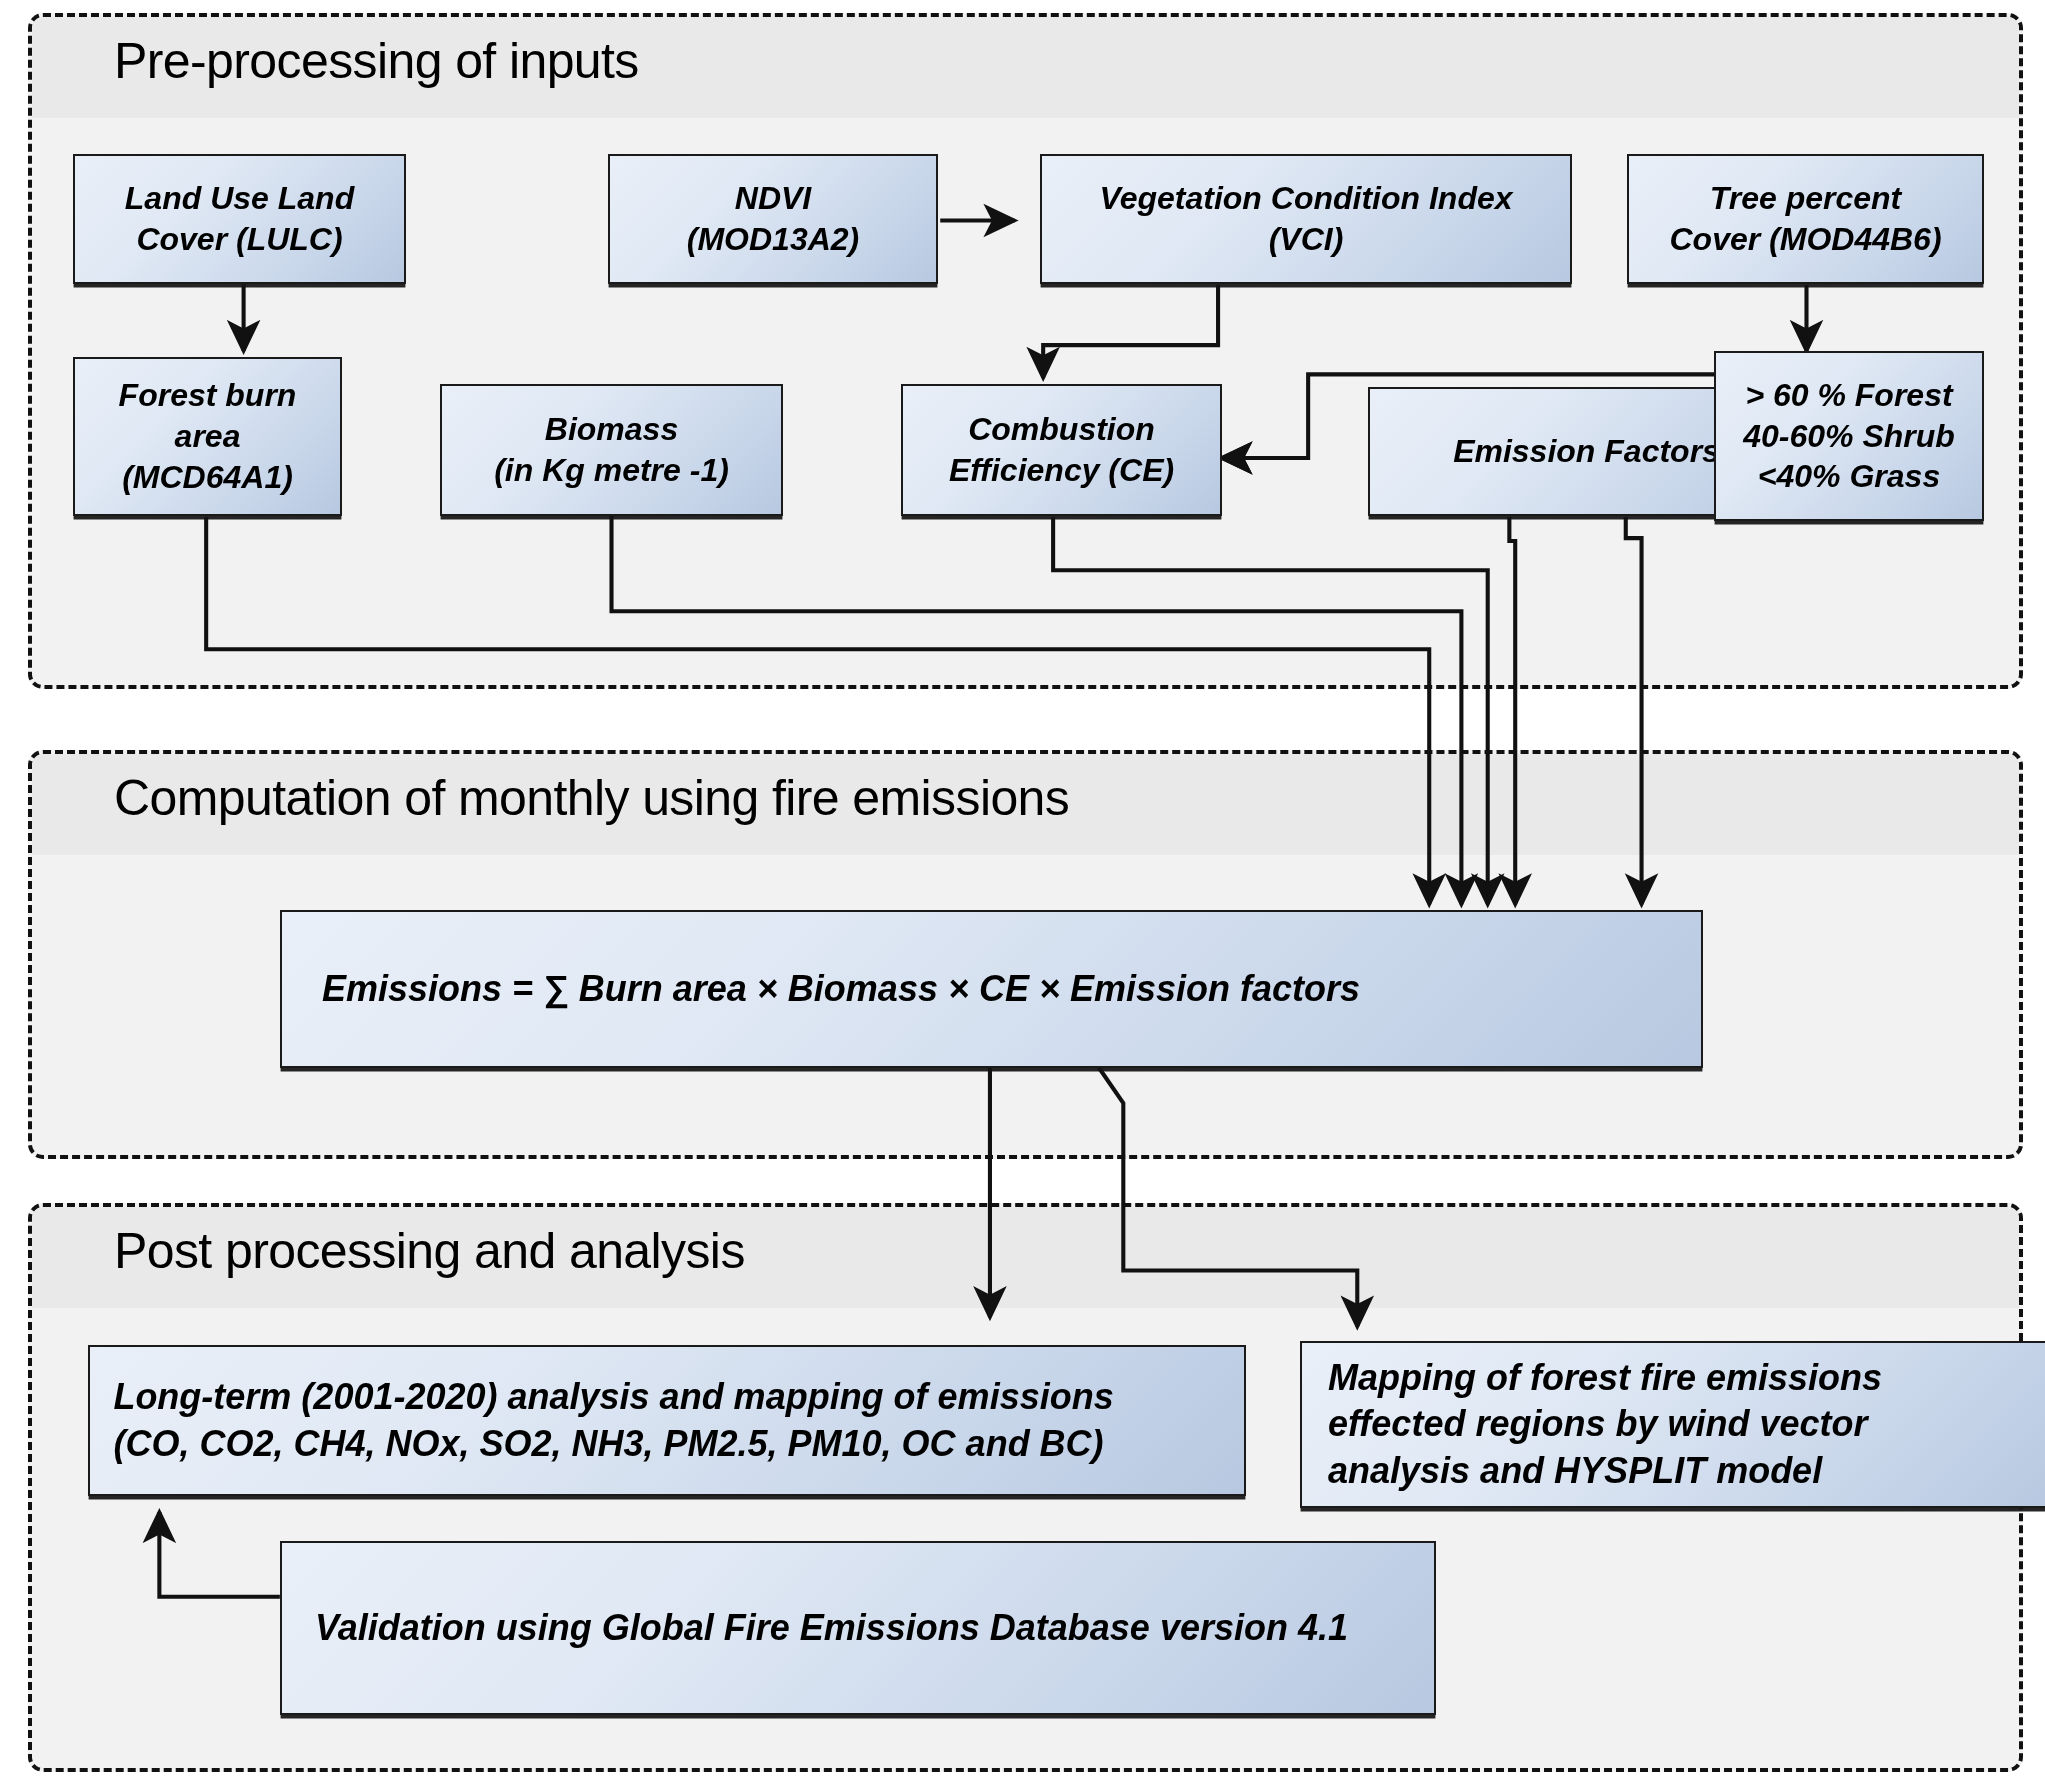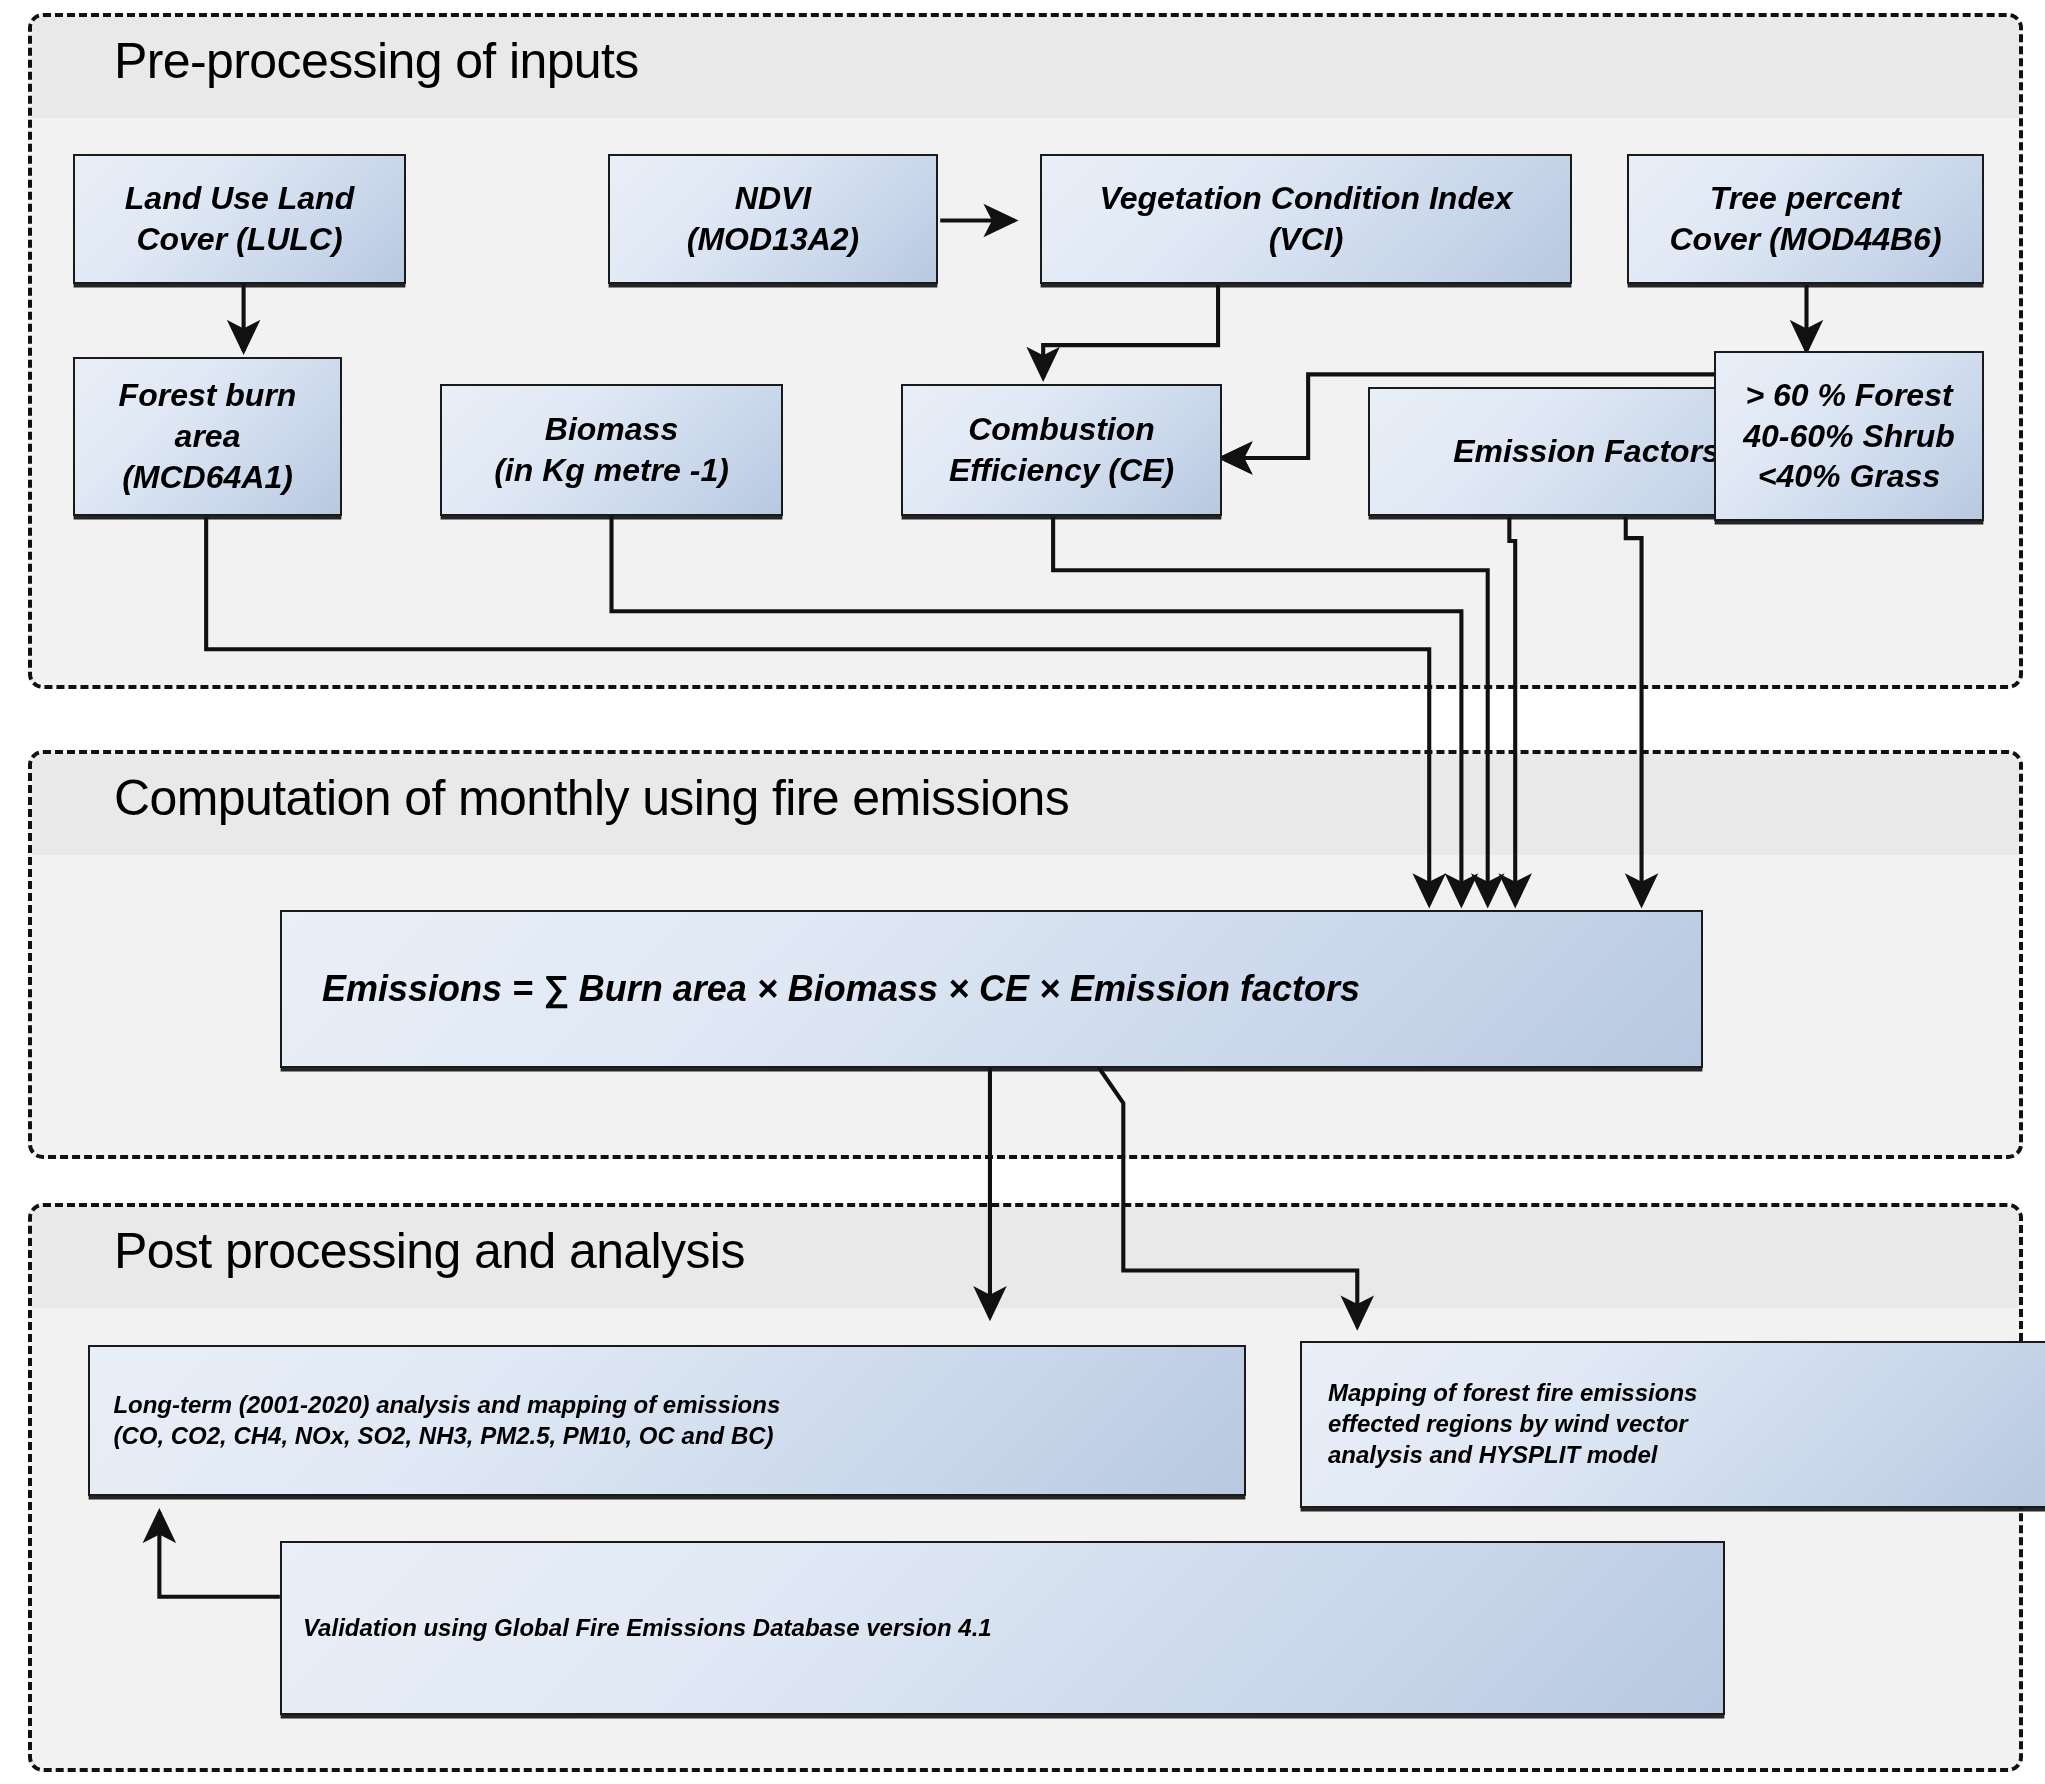--- a/index.html
+++ b/index.html
@@ -45,21 +45,21 @@
     justify-content:center;
     text-align:center;
     color:#000;
     font-weight:bold;
     line-height:1.28;
     padding:3.5px 5.8px;
   }
   .node span{display:block;width:100%;font-style:italic;}
 
   .fs-big{font-size:32px;}
-  .fs-mid{font-size:24px;}
+  .fs-mid{font-size:36px;}
   .fs-eq{font-size:36px;}
 
   
   #wires{position:absolute;left:0;top:0;width:2046px;height:1784px;pointer-events:none;}
 </style>
 </head>
 <body>
 
 <div id="page">
 
@@ -171,18 +171,18 @@
     <span style="text-align:left; white-space:pre-line;">Long-term (2001-2020) analysis and mapping of emissions
 (CO, CO2, CH4, NOx, SO2, NH3, PM2.5, PM10, OC and BC)</span>
   </div>
 
   <div class="node fs-mid" style="left:1300px; top:1341px; width:752px; height:167px; justify-content:flex-start; padding-left:26px;">
     <span style="text-align:left; white-space:pre-line;">Mapping of forest fire emissions
 effected regions by wind vector
 analysis and HYSPLIT model</span>
   </div>
 
-  <div class="node fs-mid" style="left:280px; top:1541px; width:1445px; height:174px; justify-content:flex-start; padding-left:21px;">
+  <div class="node fs-mid" style="left:280px; top:1541px; width:1156px; height:174px; justify-content:flex-start; padding-left:33px;">
     <span style="text-align:left; white-space:pre-line;">Validation using Global Fire Emissions Database version 4.1</span>
   </div>
 
 </div>
 
 
 </body></html>

